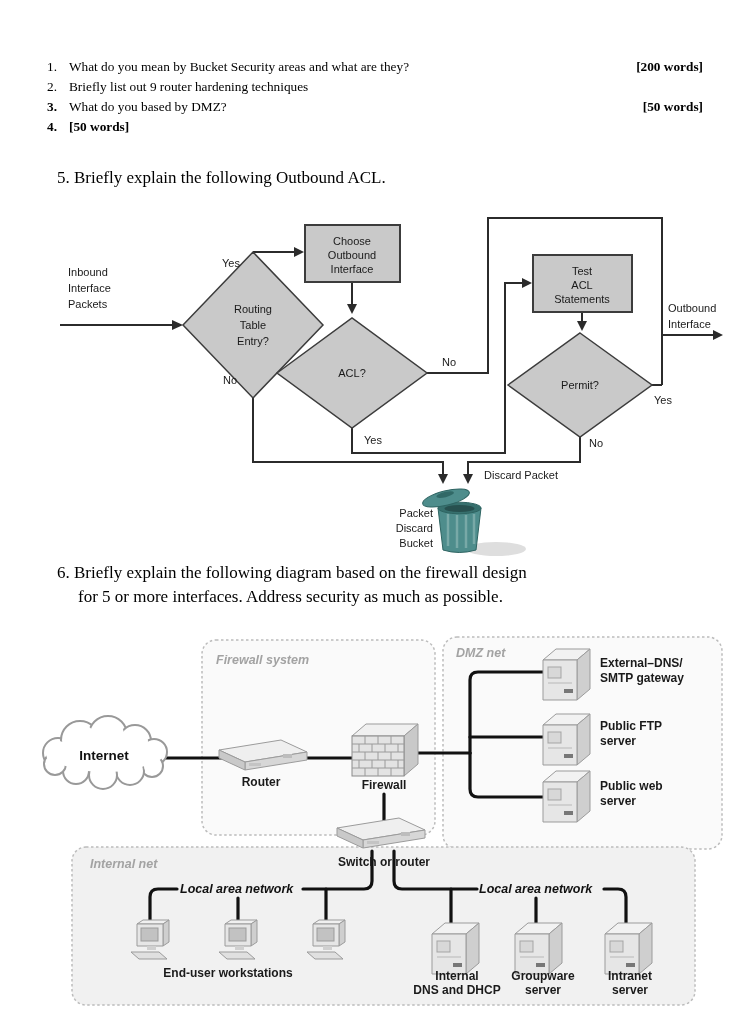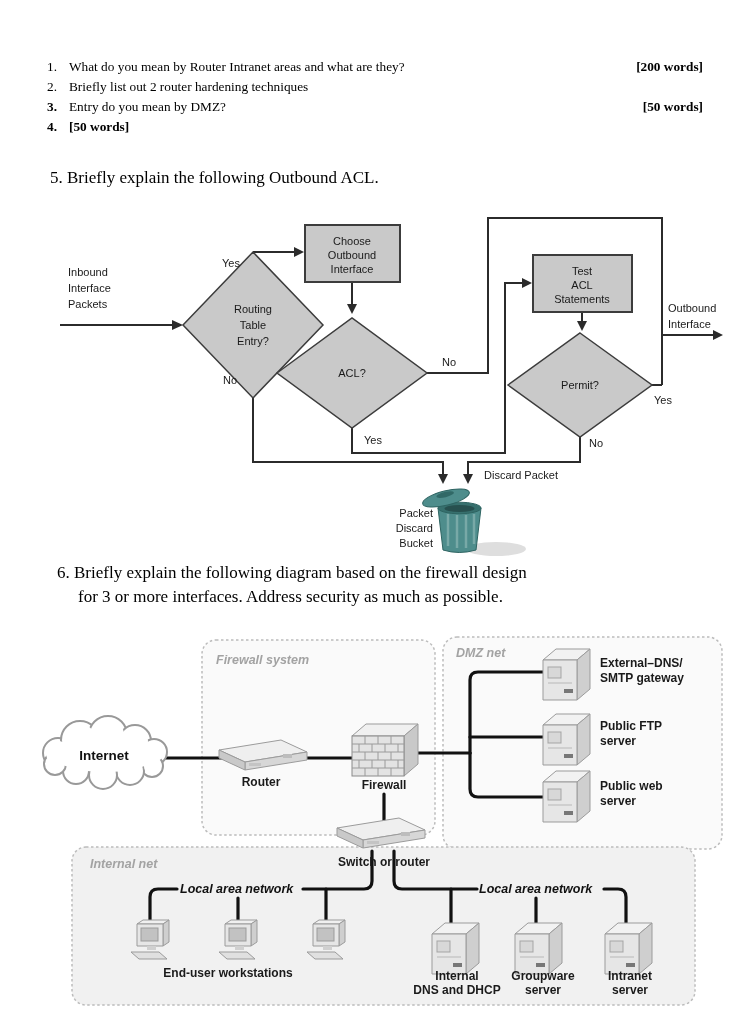--- a/index.html
+++ b/index.html
@@ -5,21 +5,21 @@
   html,body { margin:0; padding:0; background:#fff; }
   .page { position:relative; width:741px; height:1024px; background:#ffffff; overflow:hidden;
           font-family:"Liberation Serif", serif; }
   .questions { position:absolute; left:47px; top:57px; width:656px; }
   .qrow { display:flex; font-size:13.3px; line-height:20px; color:#000; }
   .qnum { width:22px; flex:none; }
   .qrow.boldnum .qnum { font-weight:bold; }
   .qtext { flex:1; }
   .qmarks { font-weight:bold; white-space:nowrap; }
   .heading { position:absolute; font-size:17px; color:#000; }
-  .q5 { left:50px; top:168px; }
+  .q5 { left:57px; top:168px; }
   .q6 { left:57px; top:561px; line-height:24px; width:640px; }
   .q6 .line2 { padding-left:21px; }
   svg { position:absolute; left:0; }
   #fc-svg { top:198px; }
   #net-svg { top:620px; }
   .fc-t   { font-family:"Liberation Sans", sans-serif; font-size:11px; fill:#1a1a1a; }
   .fc-line { stroke:#2b2b2b; stroke-width:2; fill:none; }
   .fc-ah  { fill:#2b2b2b; stroke:none; }
   .net-line { stroke:#111111; stroke-width:3.2; fill:none; stroke-linejoin:round; stroke-linecap:round; }
   .net-label { font-family:"Liberation Sans", sans-serif; font-size:12px; font-weight:bold; fill:#1a1a1a; }
@@ -29,31 +29,31 @@
   .devline { stroke:#9b9b9b; stroke-width:1; stroke-linejoin:round; }
 </style>
 </head>
 <body>
 
 <div class="page">
 
   <div class="questions">
     <div class="qrow">
       <span class="qnum">1.</span>
-      <span class="qtext">What do you mean by Router Intranet areas and what are they?</span>
+      <span class="qtext">What do you mean by Bucket Security areas and what are they?</span>
       <span class="qmarks">[200 words]</span>
     </div>
     <div class="qrow">
       <span class="qnum">2.</span>
-      <span class="qtext">Briefly list out 2 router hardening techniques</span>
+      <span class="qtext">Briefly list out 9 router hardening techniques</span>
       <span class="qmarks"></span>
     </div>
     <div class="qrow boldnum">
       <span class="qnum">3.</span>
-      <span class="qtext">Entry do you mean by DMZ?</span>
+      <span class="qtext">What do you based by DMZ?</span>
       <span class="qmarks">[50 words]</span>
     </div>
     <div class="qrow boldnum">
       <span class="qnum">4.</span>
       <span class="qmarks">[50 words]</span>
     </div>
   </div>
 
   <div class="heading q5">5. Briefly explain the following Outbound ACL.</div>
 
@@ -137,21 +137,21 @@
         <ellipse cx="446" cy="296.5" rx="9" ry="2.6" fill="#316967"></ellipse>
       </g>
       <text class="fc-t" text-anchor="end" x="433" y="319">Packet</text>
       <text class="fc-t" text-anchor="end" x="433" y="334">Discard</text>
       <text class="fc-t" text-anchor="end" x="433" y="349">Bucket</text>
     </g>
   </svg>
 
   <div class="heading q6">
     <div class="line1">6. Briefly explain the following diagram based on the firewall design</div>
-    <div class="line2">for 3 or more interfaces. Address security as much as possible.</div>
+    <div class="line2">for 5 or more interfaces. Address security as much as possible.</div>
   </div>
 
   <svg id="net-svg" width="741" height="404" viewBox="0 0 741 404">
     <defs>
       <g id="slab">
         <polygon class="devline" points="0,10 62,0 88,12 26,22" fill="#efefef"></polygon>
         <polygon class="devline" points="26,22 88,12 88,20 26,30" fill="#d7d7d7"></polygon>
         <polygon class="devline" points="0,10 26,22 26,30 0,18" fill="#c9c9c9"></polygon>
         <rect x="64" y="14" width="9" height="4" fill="#bdbdbd"></rect>
         <rect x="30" y="23" width="12" height="3" fill="#c4c4c4"></rect>

